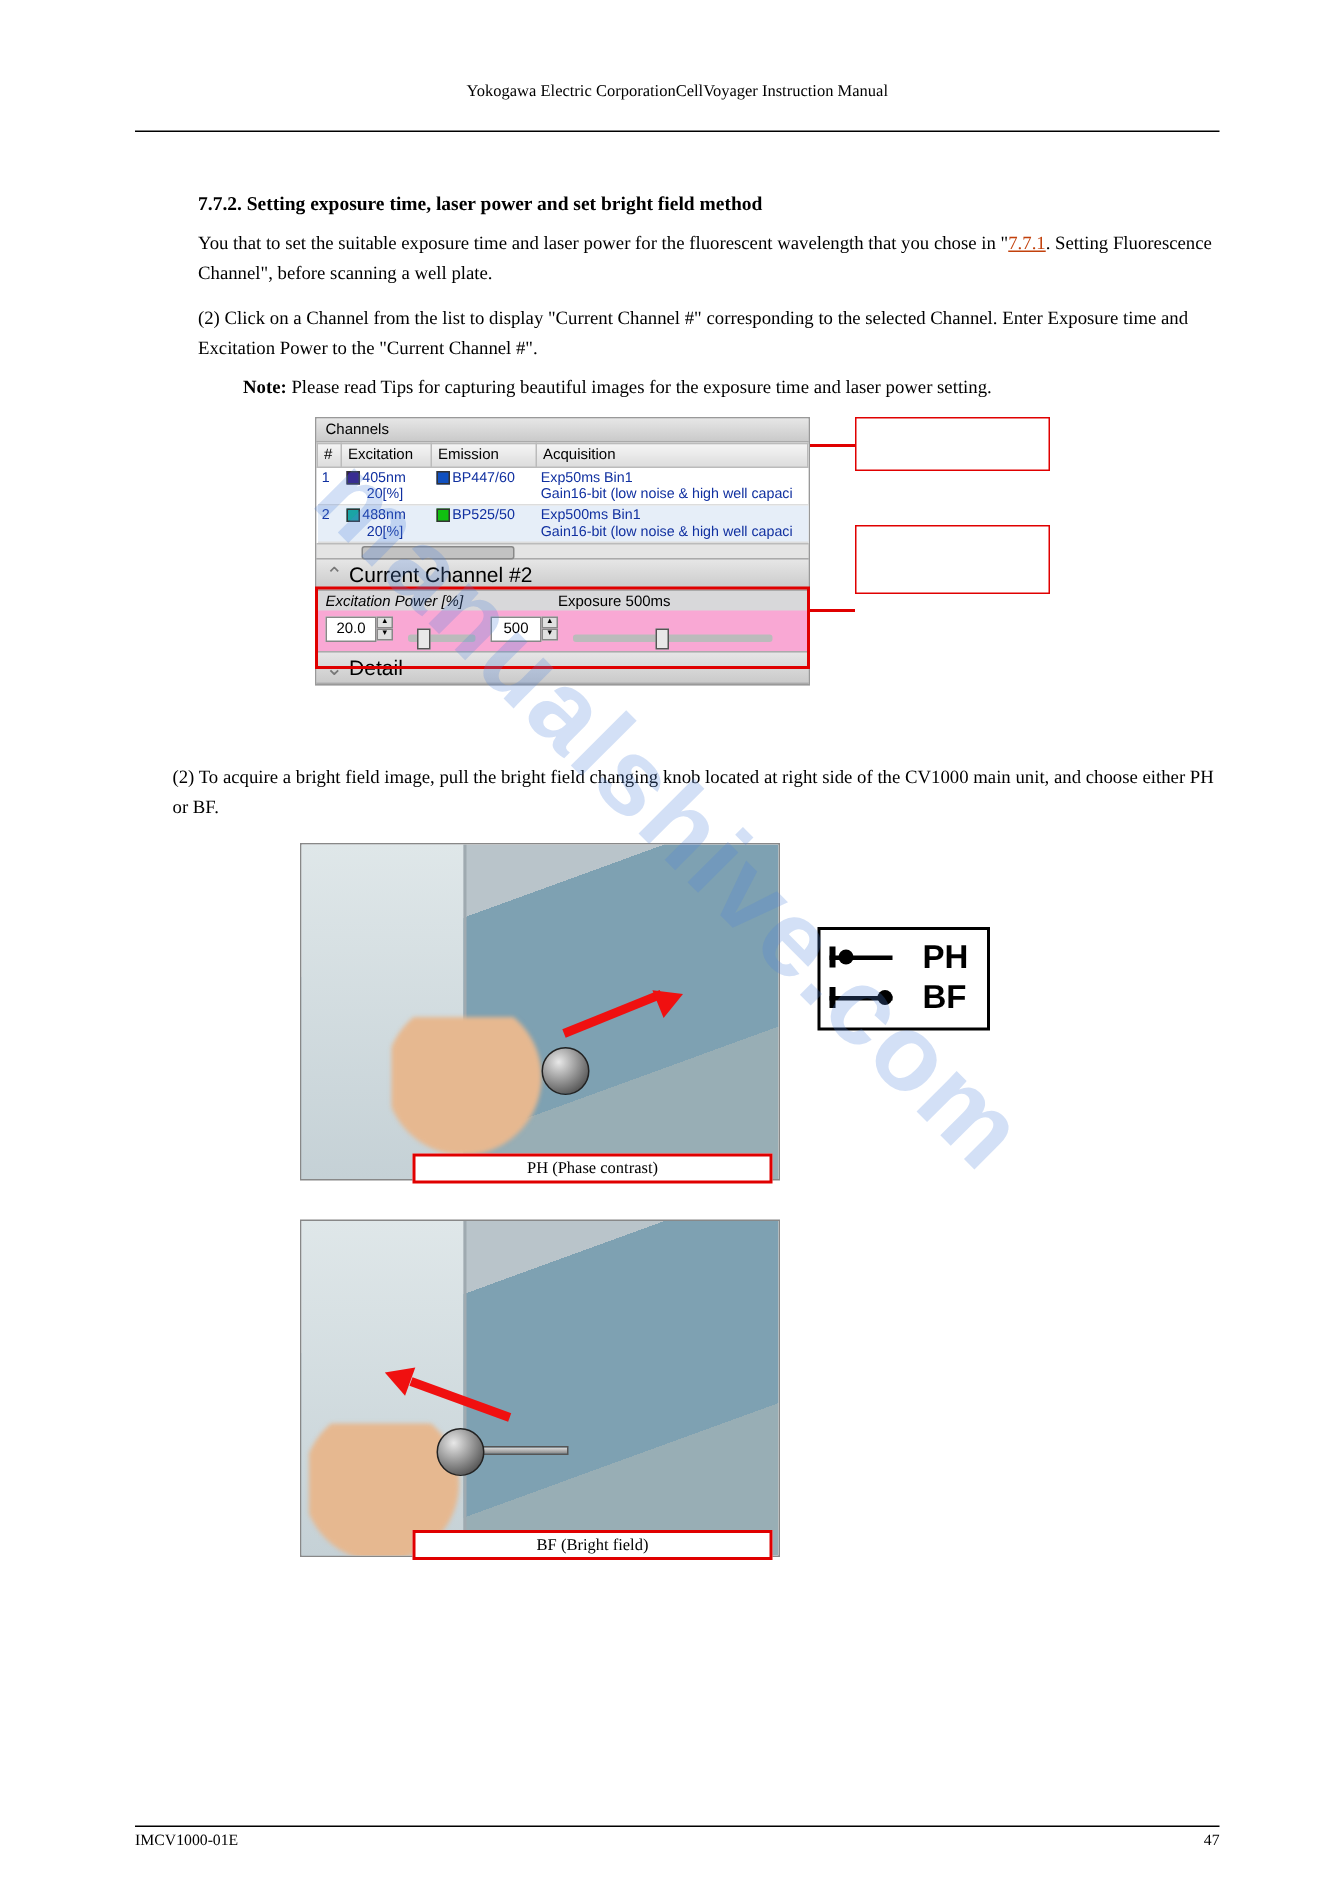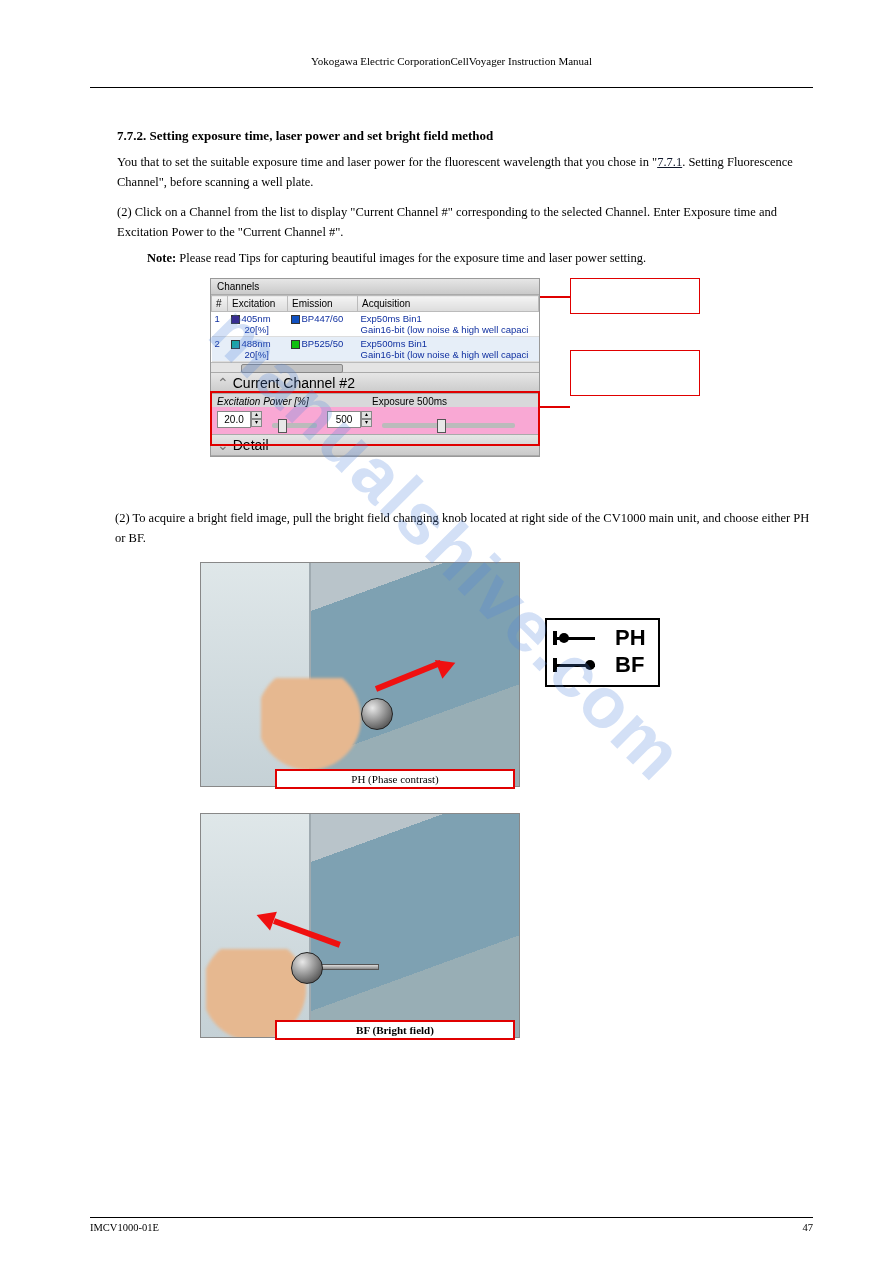--- a/index.html
+++ b/index.html
@@ -32,21 +32,21 @@
     font-weight: bold;
     margin-bottom: 8px;
     font-family: "Times New Roman", serif;
   }
   .body-text {
     font-size: 12.5px;
     line-height: 1.6;
     font-family: "Times New Roman", serif;
     margin-bottom: 6px;
   }
-  .link { color: #0f172a; text-decoration: underline; }
+  .link { color: #c2410c; text-decoration: underline; }
   .note { margin-left: 30px; }
   .figure-area {
     position: relative;
     margin: 10px 0 20px 0;
     height: 210px;
   }
   
   .panel {
     position: absolute;
     left: 120px; top: 0;
@@ -226,21 +226,21 @@
 
 <div class="page">
   <div class="header-row">
     <span>Yokogawa Electric Corporation</span>
     <span>CellVoyager Instruction Manual</span>
   </div>
   <hr class="hr-top">
 
   <div class="wm">manualshive.com</div>
 
-  <div style="margin-left:27px; margin-top:40px;">
+  <div style="margin-left:42px; margin-top:40px;">
     <div class="section-head">7.7.2. Setting exposure time, laser power and set bright field method</div>
     <div class="body-text">
       <span>You that to set the suitable exposure time and laser power for the fluorescent wavelength that you chose in "</span><span class="link">7.7.1</span><span>. Setting Fluorescence Channel", before scanning a well plate.</span>
     </div>
     <div class="body-text" style="margin-top:10px;">(2) Click on a Channel from the list to display "Current Channel #" corresponding to the selected Channel. Enter Exposure time and Excitation Power to the "Current Channel #".</div>
     <div class="body-text note">
       <b>Note:</b><span> Please read Tips for capturing beautiful images for the exposure time and laser power setting.</span>
     </div>
   </div>
 
@@ -341,21 +341,21 @@
       <div class="hand" style="left:60px; top:115px;"></div>
       <div class="knob" style="left:160px; top:135px;"></div>
       <div class="arrow" style="left:175px; top:95px; width:90px; height:40px;">
         <div class="shaft" style="left:0; top:28px; width:70px; height:6px; transform:rotate(-22deg); transform-origin:left center;"></div>
         <div class="head" style="left:62px; top:-2px; border-left:18px solid #f01010; border-top:10px solid transparent; border-bottom:10px solid transparent; transform:rotate(-22deg);"></div>
       </div>
     </div>
     <div class="photo-label" style="left:75px; bottom:-2px; width:240px;">PH (Phase contrast)</div>
   </div>
 
-  <div class="photo-block" style="margin-top:26px;font-weight:bold;">
+  <div class="photo-block" style="margin-top:26px;">
     <div class="photo">
       <div class="bg-scene"></div>
       <div class="counter"></div>
       <div class="hand" style="left:5px; top:135px;"></div>
       <div class="rod" style="left:108px; top:150px; width:70px;"></div>
       <div class="knob" style="left:90px; top:138px;"></div>
       <div class="arrow" style="left:55px; top:92px; width:90px; height:40px;">
         <div class="shaft" style="left:18px; top:12px; width:70px; height:6px; transform:rotate(20deg); transform-origin:left center;"></div>
         <div class="head" style="left:0; top:2px; border-right:18px solid #f01010; border-top:10px solid transparent; border-bottom:10px solid transparent; transform:rotate(20deg);"></div>
       </div>

